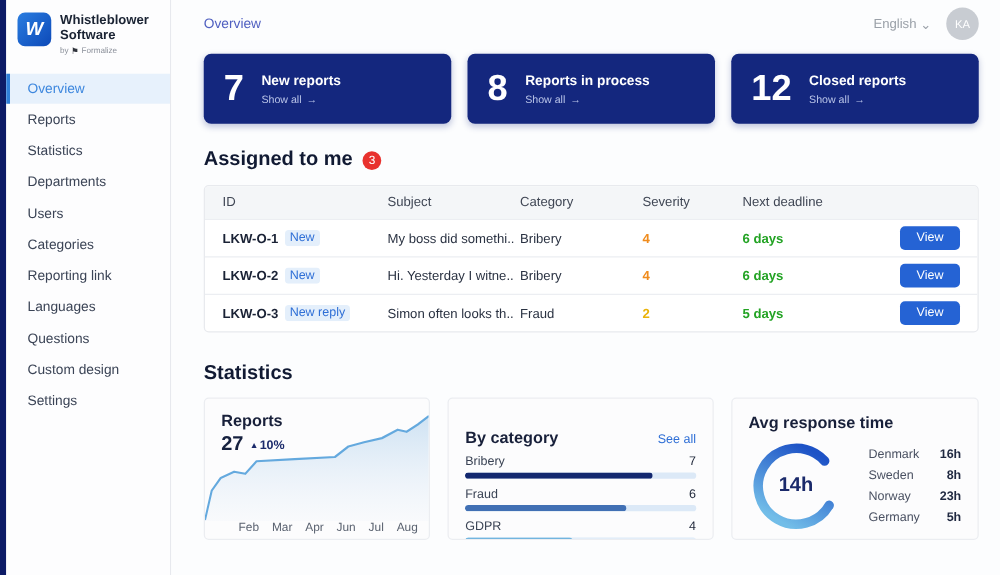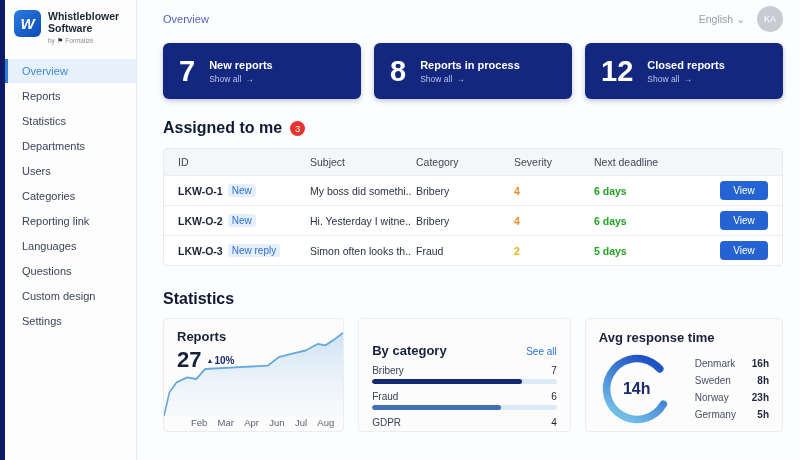--- a/index.html
+++ b/index.html
@@ -62,21 +62,21 @@
   
   .panel-row { display:flex; gap:14px; margin-top:10px; height:114px; }
   .panel { background:#fcfcfd; border:1px solid #ebedf1; border-radius:4px; position:relative; overflow:hidden; }
   .panel-reports { flex:200 0 0; }
   .panel-cat { flex:206 0 0; padding:11px 13px; }
   .panel-resp { flex:190 0 0; padding:11px 13px; }
   .panel-title { font-size:13px; font-weight:bold; color:#18203a; }
 
   .reports-text { position:absolute; top:10px; left:13px; z-index:2; }
   .reports-count-row { display:flex; align-items:center; gap:5px; margin-top:3px; }
-  .reports-count { font-size:22px; font-weight:bold; color:#16213f; }
+  .reports-count { font-size:16px; font-weight:bold; color:#16213f; }
   .trend { font-size:10px; font-weight:bold; color:#1b2a6b; display:flex; align-items:center; gap:1px; }
   .trend .tri { font-size:7px; }
   .report-svg { position:absolute; left:0; right:0; bottom:14px; height:88px; width:100%; z-index:1; }
   .month-row { position:absolute; bottom:3px; left:0; right:0; display:flex; justify-content:space-between;
     padding:0 5% 0 15%; font-size:9.5px; color:#5a6270; z-index:2; }
 
   .cat-head { display:flex; justify-content:space-between; align-items:baseline; }
   .see-all { font-size:10px; color:#2f6fd6; cursor:pointer;margin-top:16px; }
   .cat-row { margin-top:7px; }
   .cat-label-row { display:flex; justify-content:space-between; font-size:10px; color:#3a4354; }

